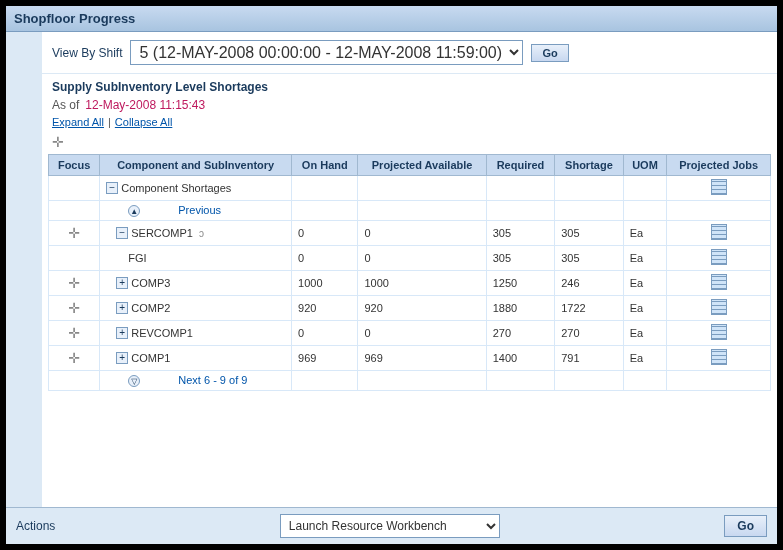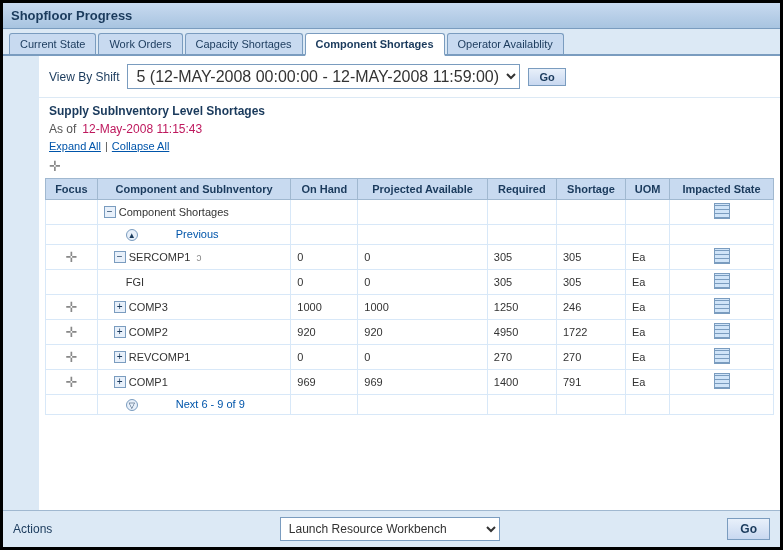--- a/index.html
+++ b/index.html
@@ -8,21 +8,21 @@
       font-size: 12px;
       background: #d6e4f0;
       width: 783px;
       height: 550px;
       overflow: hidden;
     }
     .window {
       width: 783px;
       height: 550px;
       background: #dce9f5;
-      border: 3px solid #000000;
+      border: 6px solid #000000;
       display: flex;
       flex-direction: column;
     }
     .title-bar {
       background: linear-gradient(to bottom, #c8daf0, #a8c4e0);
       padding: 5px 8px;
       font-size: 13px;
       font-weight: bold;
       color: #1a3a5c;
       border-bottom: 1px solid #7a9cbf;
@@ -260,37 +260,20 @@
   </style>
 </head>
 <body>
 
 <div class="window">
 
   <div class="title-bar">
     <span>Shopfloor Progress</span>
   </div>
 
-  <div class="tabs-bar">
-    <div class="tab">
-      <span>Current State</span>
-    </div>
-    <div class="tab">
-      <span>Work Orders</span>
-    </div>
-    <div class="tab">
-      <span>Capacity Shortages</span>
-    </div>
-    <div class="tab active">
-      <span>Component Shortages</span>
-    </div>
-    <div class="tab">
-      <span>Operator Availablity</span>
-    </div>
-  </div>
 
   <div class="content">
 
     <div class="toolbar-row">
       <label class="toolbar-label">View By Shift</label>
       <select class="toolbar-select">
         <option>5 (12-MAY-2008 00:00:00 - 12-MAY-2008 11:59:00)</option>
       </select>
       <button class="go-btn">Go</button>
     </div>
@@ -316,21 +299,21 @@
       <table>
         <thead>
           <tr>
             <th>Focus</th>
             <th>Component and SubInventory</th>
             <th>On Hand</th>
             <th>Projected Available</th>
             <th>Required</th>
             <th>Shortage</th>
             <th>UOM</th>
-            <th>Impacted State</th>
+            <th>Projected Jobs</th>
           </tr>
         </thead>
         <tbody>
 
           <tr>
             <td></td>
             <td>
               <div class="comp-cell">
                 <span class="minus-icon">−</span>
                 <span>Component Shortages</span>
@@ -421,21 +404,21 @@
               <span class="focus-icon">✛</span>
             </td>
             <td style="padding-left:16px;">
               <div class="comp-cell">
                 <span class="expand-icon">+</span>
                 <span>COMP2</span>
               </div>
             </td>
             <td>920</td>
             <td>920</td>
-            <td>4950</td>
+            <td>1880</td>
             <td>1722</td>
             <td>Ea</td>
             <td style="text-align:center;">
               <span class="grid-icon"></span>
             </td>
           </tr>
 
           <tr>
             <td style="text-align:center;">
               <span class="focus-icon">✛</span>

